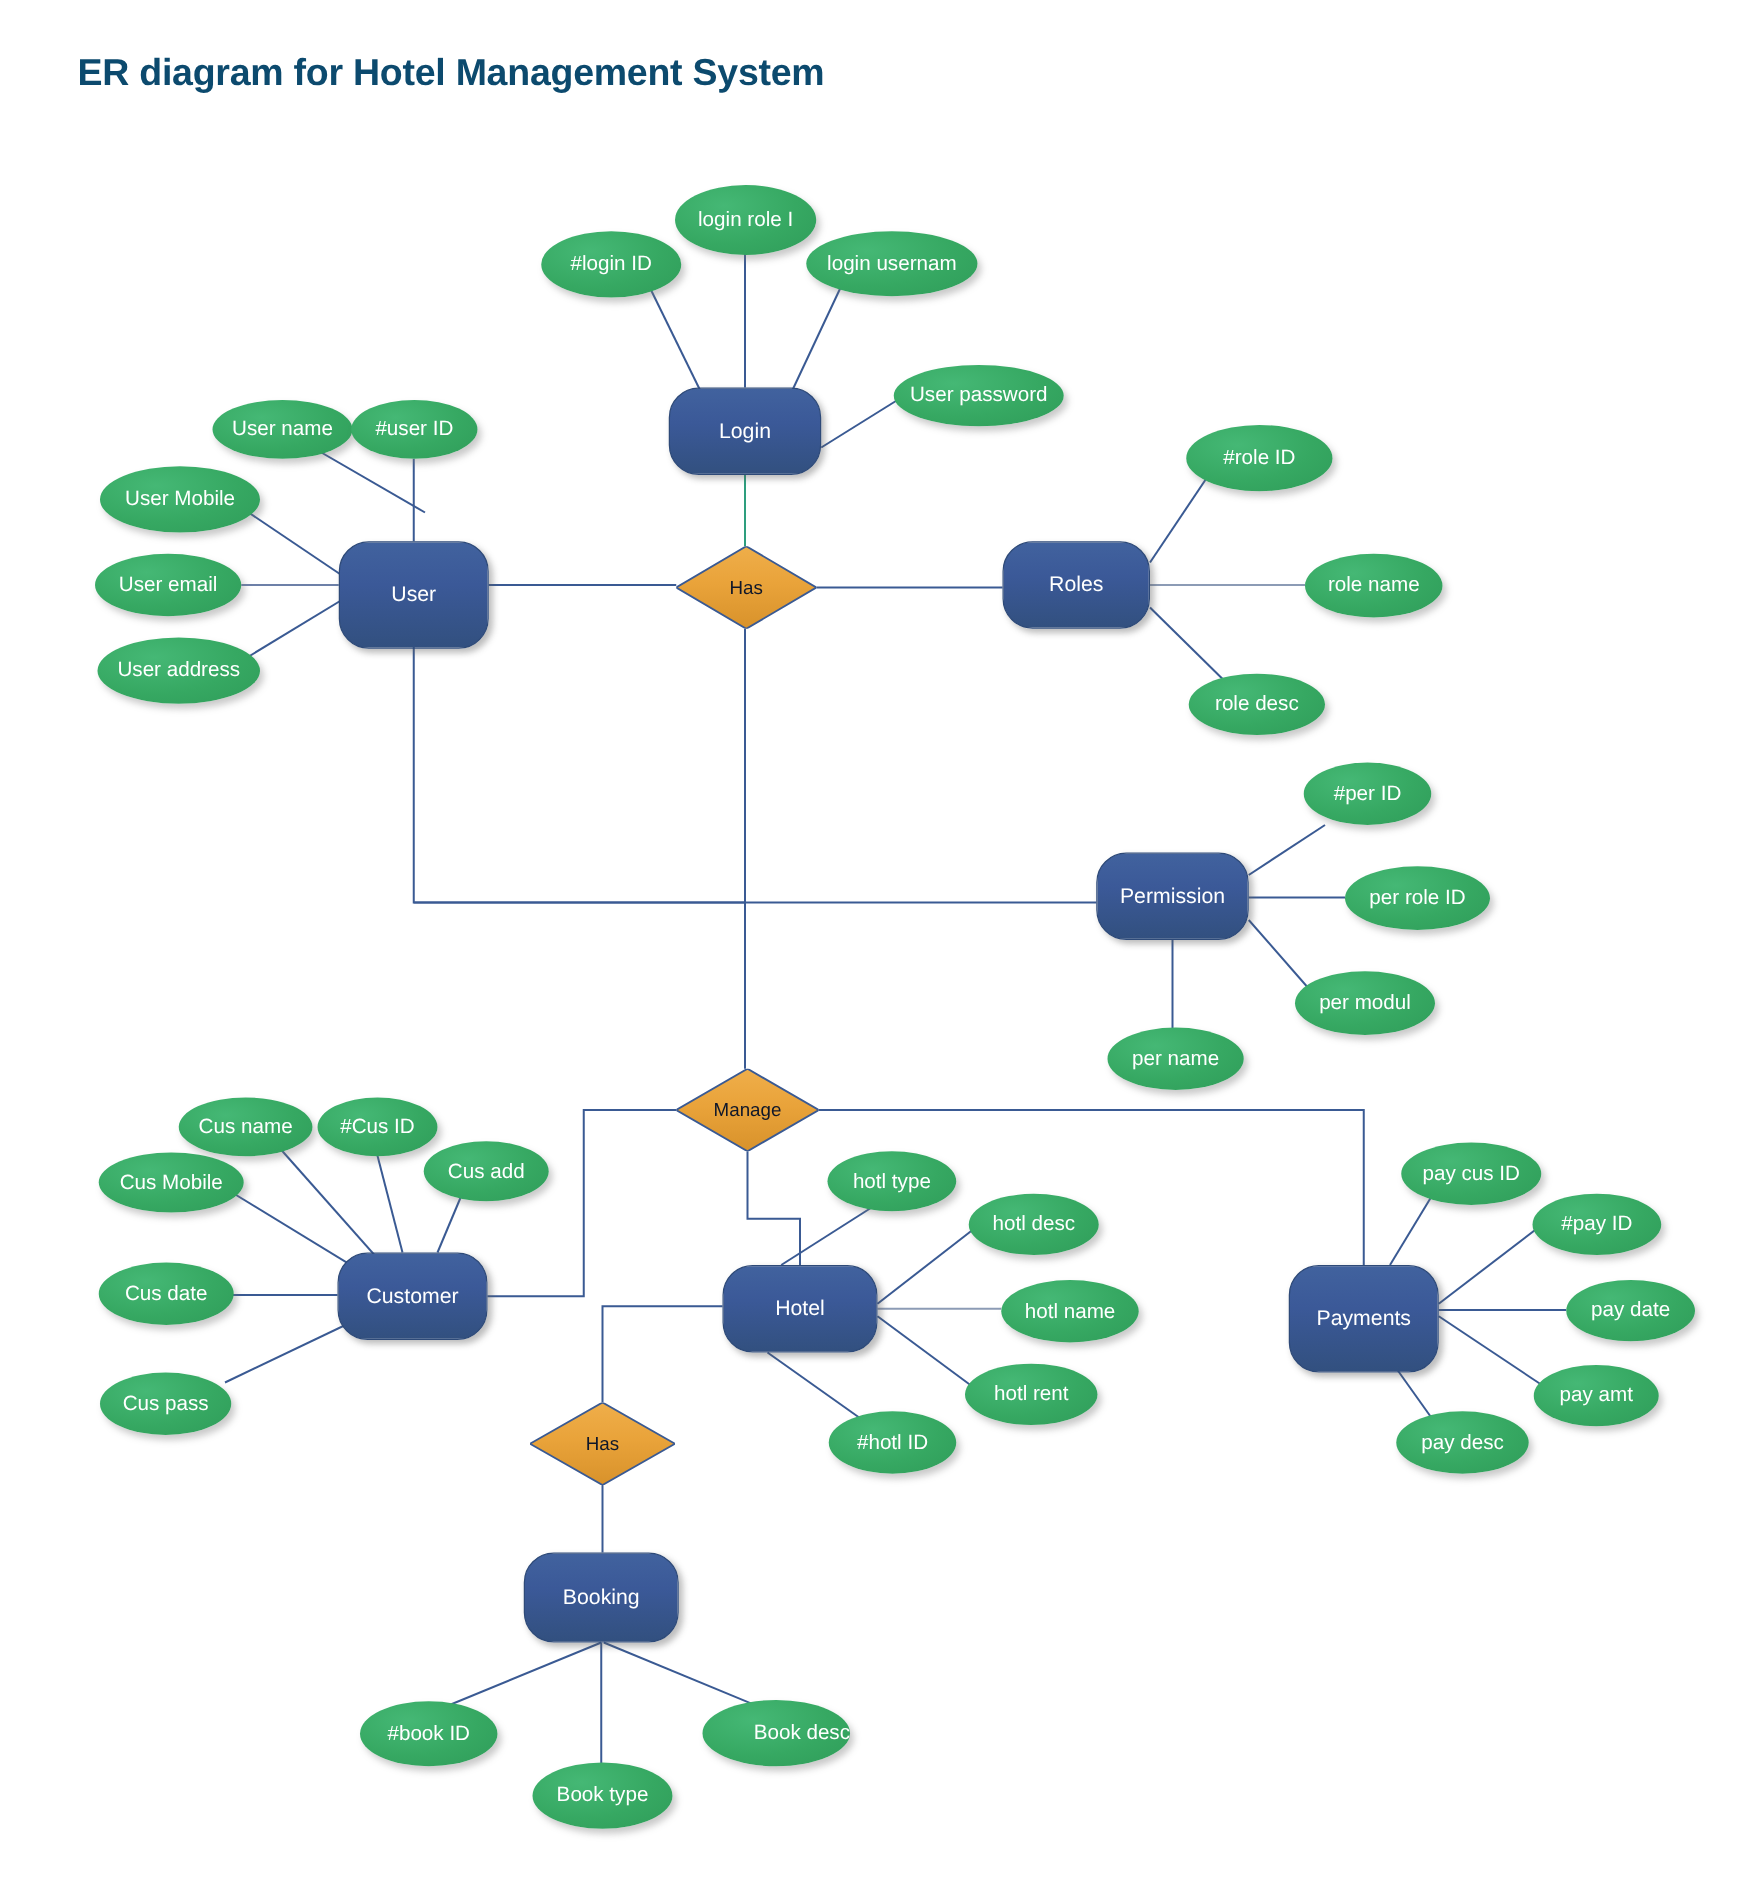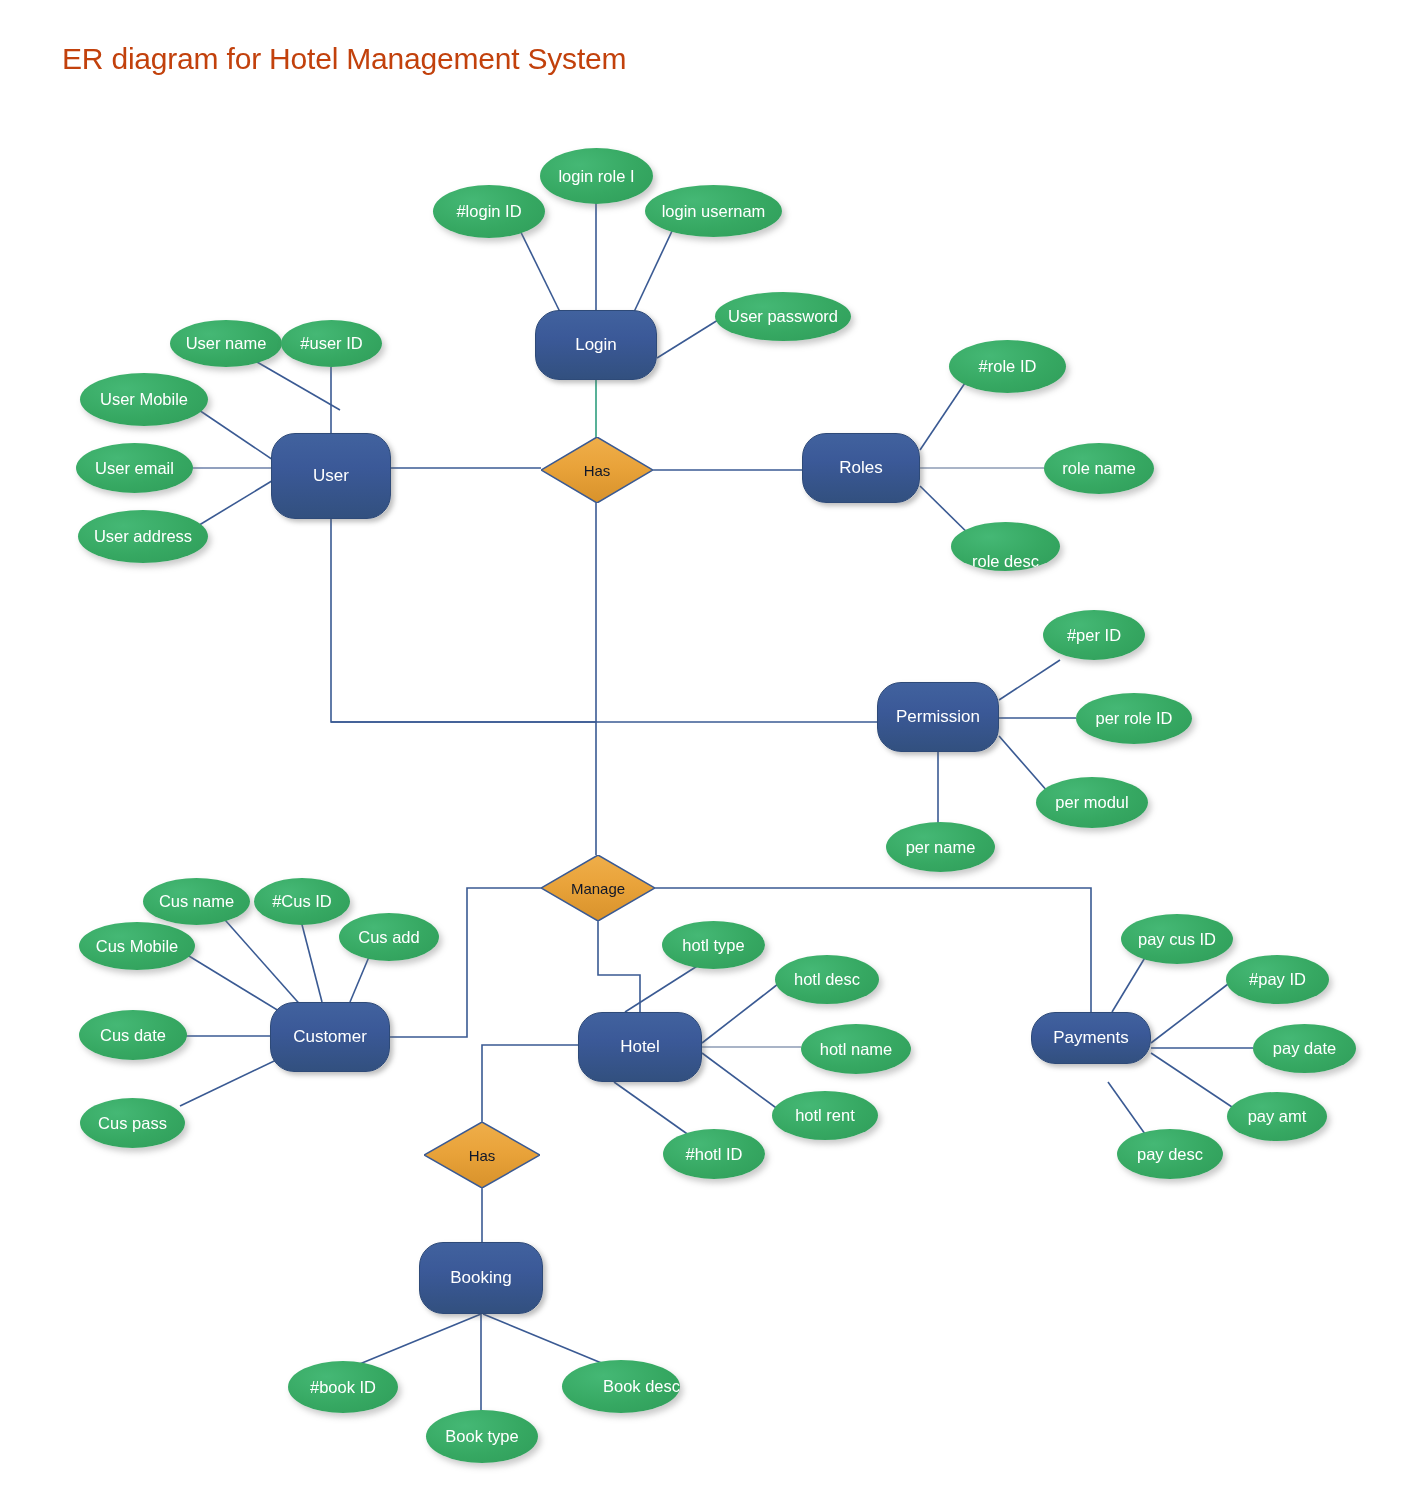--- a/index.html
+++ b/index.html
@@ -16,22 +16,22 @@
     width: 1403px;
     height: 1510px;
     background: #ffffff;
     overflow: hidden;
   }
   #page-title {
     position: absolute;
     left: 62px;
     top: 42px;
     font-size: 30px;
-    font-weight: normal;
-    color: #c2410c;
+    font-weight: bold;
+    color: #0c4a6e;
     letter-spacing: -0.2px;
     white-space: nowrap;
   }
   #edges {
     position: absolute;
     left: 0;
     top: 0;
     width: 1403px;
     height: 1510px;
     pointer-events: none;
@@ -174,21 +174,21 @@
       </div>
       <div class="node attr" style="left: 78px; top: 510px; width: 130px; height: 53px;">
         <span class="attr-label">User address</span>
       </div>
       <div class="node attr" style="left: 949px; top: 340px; width: 117px; height: 53px;">
         <span class="attr-label">#role ID</span>
       </div>
       <div class="node attr" style="left: 1044px; top: 443px; width: 110px; height: 51px;">
         <span class="attr-label">role name</span>
       </div>
-      <div class="node attr" style="left: 951px; top: 522px; width: 109px; height: 49px; align-items: flex-end;">
+      <div class="node attr" style="left: 951px; top: 539px; width: 109px; height: 49px;">
         <span class="attr-label">role desc</span>
       </div>
       <div class="node attr" style="left: 1043px; top: 610px; width: 102px; height: 50px;">
         <span class="attr-label">#per ID</span>
       </div>
       <div class="node attr" style="left: 1076px; top: 693px; width: 116px; height: 51px;">
         <span class="attr-label">per role ID</span>
       </div>
       <div class="node attr" style="left: 1036px; top: 777px; width: 112px; height: 51px;">
         <span class="attr-label">per modul</span>
@@ -264,21 +264,21 @@
       </div>
       <div class="node entity" style="left: 877px; top: 682px; width: 122px; height: 70px;">
         <span class="entity-label">Permission</span>
       </div>
       <div class="node entity" style="left: 270px; top: 1002px; width: 120px; height: 70px;">
         <span class="entity-label">Customer</span>
       </div>
       <div class="node entity" style="left: 578px; top: 1012px; width: 124px; height: 70px;">
         <span class="entity-label">Hotel</span>
       </div>
-      <div class="node entity" style="left: 1031px; top: 1012px; width: 120px; height: 52px;">
+      <div class="node entity" style="left: 1031px; top: 1012px; width: 120px; height: 86px;">
         <span class="entity-label">Payments</span>
       </div>
       <div class="node entity" style="left: 419px; top: 1242px; width: 124px; height: 72px;">
         <span class="entity-label">Booking</span>
       </div>
       <div class="node rel" style="left: 541px; top: 437px; width: 112px; height: 66px;">
         <div class="diamond"></div>
         <svg class="diamond-border" viewBox="0 0 100 100" preserveAspectRatio="none">
           <polygon points="50,0 100,50 50,100 0,50" fill="none" stroke="#3A5A93" stroke-width="1.5" vector-effect="non-scaling-stroke"></polygon>
         </svg>

